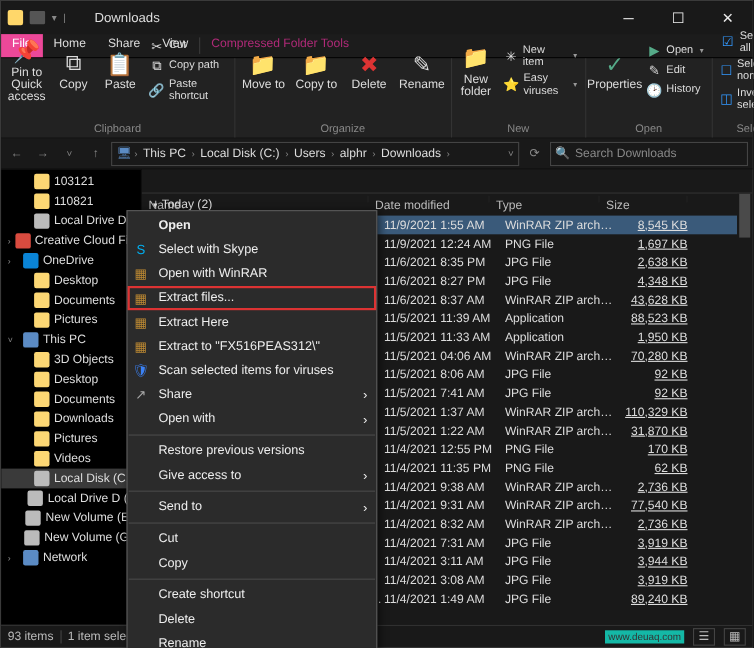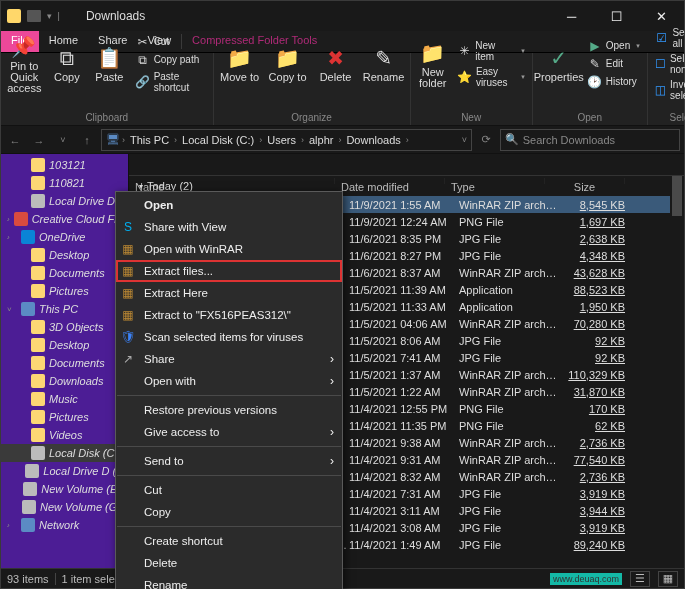--- a/index.html
+++ b/index.html
@@ -39,37 +39,37 @@
 .addrbar { height:28px; background:#191919; display:flex; align-items:center; padding:0 4px; border-bottom:1px solid #111; gap:4px;}
 .navbtn { width:20px; height:20px; display:flex; align-items:center; justify-content:center; color:#888; border-radius:2px;}
 .addrpath { flex:1; height:22px; background:#191919; border:1px solid #444; display:flex; align-items:center; padding:0 4px; gap:2px; font-size:11px; color:#ddd;}
 .addrpath .pseg { padding:0 3px;}
 .addrpath .chev { color:#888; font-size:9px;}
 .searchbox { width:180px; height:22px; background:#191919; border:1px solid #444; display:flex; align-items:center; padding:0 4px; gap:4px; color:#888;}
 .searchbox .ico {font-size:11px;}
 
 
 .body { flex:1; display:flex; overflow:hidden;}
-.sidebar { width:128px; background:#4c1d95; overflow:hidden; padding:2px 0; border-right:1px solid #111;font-style:italic;}
+.sidebar { width:128px; background:#000000; overflow:hidden; padding:2px 0; border-right:1px solid #111;}
 .sb-item { display:flex; align-items:center; gap:4px; padding:2px 4px 2px 6px; font-size:11px; color:#ddd; white-space:nowrap; overflow:hidden;}
 .sb-item.lvl1 { padding-left:16px;}
 .sb-item.sel { background:#3a3a3a;}
 .sb-ico { width:14px; height:14px; background:#FCD774; border-radius:2px; flex-shrink:0;}
 .sb-ico.drive { background:#bbb;}
 .sb-ico.onedrive { background:#0a84d6;}
 .sb-ico.thispc { background:#5b8bc4;}
 .sb-ico.net { background:#5b8bc4;}
 .sb-ico.cloud { background:#D94B3F;}
 .sb-chev { width:10px; font-size:8px; color:#888;}
 
 
 .main { flex:1; display:flex; flex-direction:column; background:#191919; position:relative;}
 .cols { height:22px; display:flex; border-bottom:1px solid #333; font-size:11px; color:#bbb;}
 .cols div { padding:3px 6px; border-right:1px solid #222;margin-top:24px;}
-.c-name{width:206px;} .c-date{width:110px;} .c-type{width:100px;} .c-size{width:80px; text-align:center;}
+.c-name{width:206px;} .c-date{width:110px;} .c-type{width:100px;} .c-size{width:80px; text-align:left;}
 .listarea { flex:1; overflow:hidden; position:relative;}
 .group { padding:4px 10px; font-size:11px; color:#ddd; display:flex; align-items:center; gap:4px;}
 .group .tri{font-size:8px;}
 .row { display:flex; font-size:11px; height:17px; align-items:center; color:#ddd;}
 .row.sel{background:#3a5a7a;}
 .row .fico { width:14px; height:14px; margin:0 4px 0 16px; background:#888; border-radius:2px; flex-shrink:0;}
 .row .fico.zip{background:#B83F3F;}
 .row .fico.jpg{background:#5aa0d8;}
 .row .fico.png{background:#a65fbf;}
 .row .fico.app{background:#ccc;}
@@ -336,25 +336,20 @@
           <span>Documents</span>
         </div>
         <div class="sb-item lvl1">
           <span class="sb-chev"></span>
           <span class="sb-ico folder"></span>
           <span>Downloads</span>
         </div>
         <div class="sb-item lvl1">
           <span class="sb-chev"></span>
           <span class="sb-ico folder"></span>
-          <span>Music</span>
-        </div>
-        <div class="sb-item lvl1">
-          <span class="sb-chev"></span>
-          <span class="sb-ico folder"></span>
           <span>Pictures</span>
         </div>
         <div class="sb-item lvl1">
           <span class="sb-chev"></span>
           <span class="sb-ico folder"></span>
           <span>Videos</span>
         </div>
         <div class="sb-item lvl1 sel">
           <span class="sb-chev"></span>
           <span class="sb-ico drive"></span>
@@ -549,21 +544,21 @@
     </div>
   </div>
 
   <div class="ctxmenu" id="ctxmenu">
       <div class="mi bold">
         <span class="mico" style="color:#aaa"></span>
         <span>Open</span>
       </div>
       <div class="mi">
         <span class="mico" style="color:#00aff0">S</span>
-        <span>Share with View</span>
+        <span>Select with Skype</span>
       </div>
       <div class="mi">
         <span class="mico" style="color:#b83">▦</span>
         <span>Open with WinRAR</span>
       </div>
       <div class="mi hilite">
         <span class="mico" style="color:#b83">▦</span>
         <span>Extract files...</span>
       </div>
       <div class="mi">

